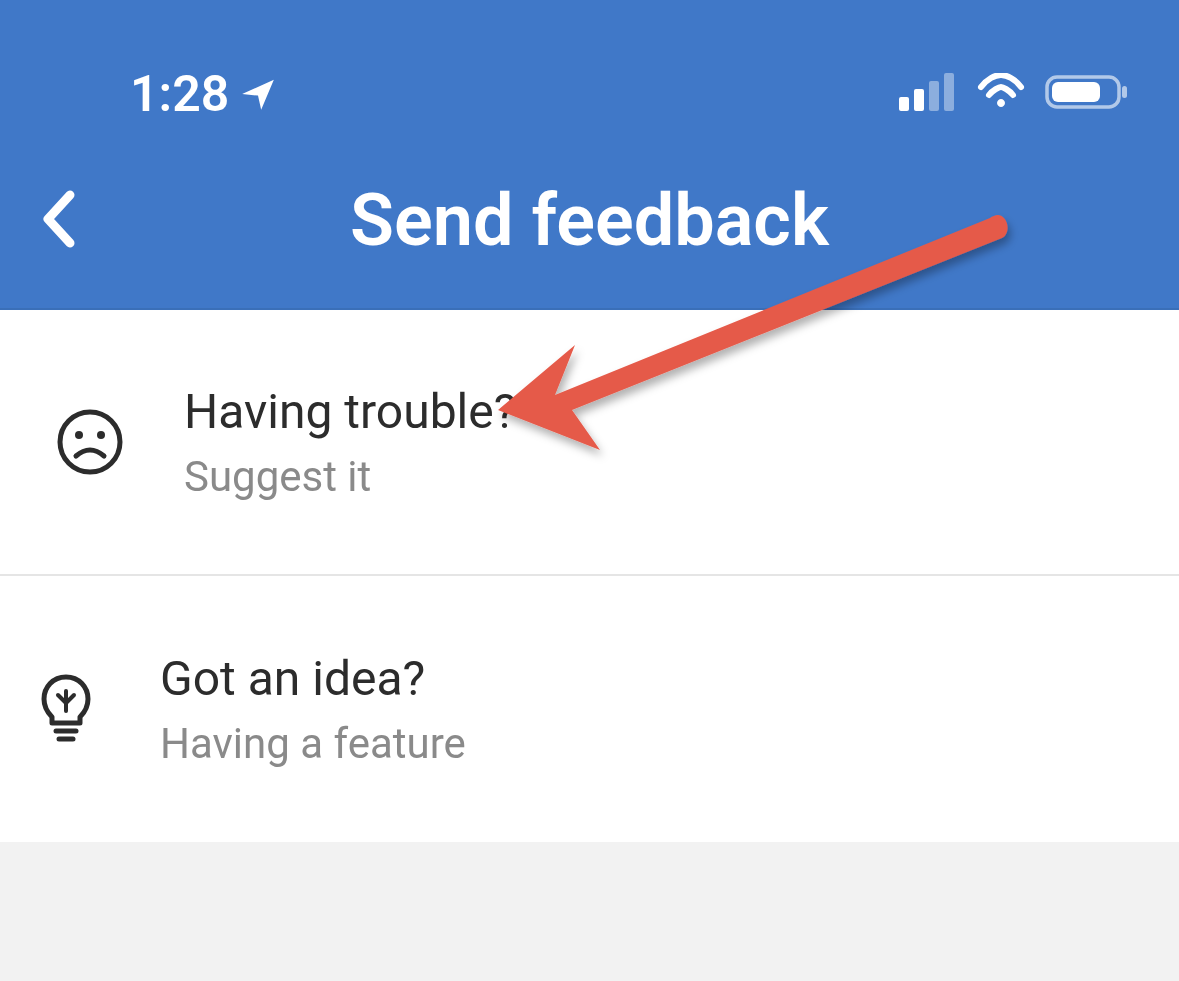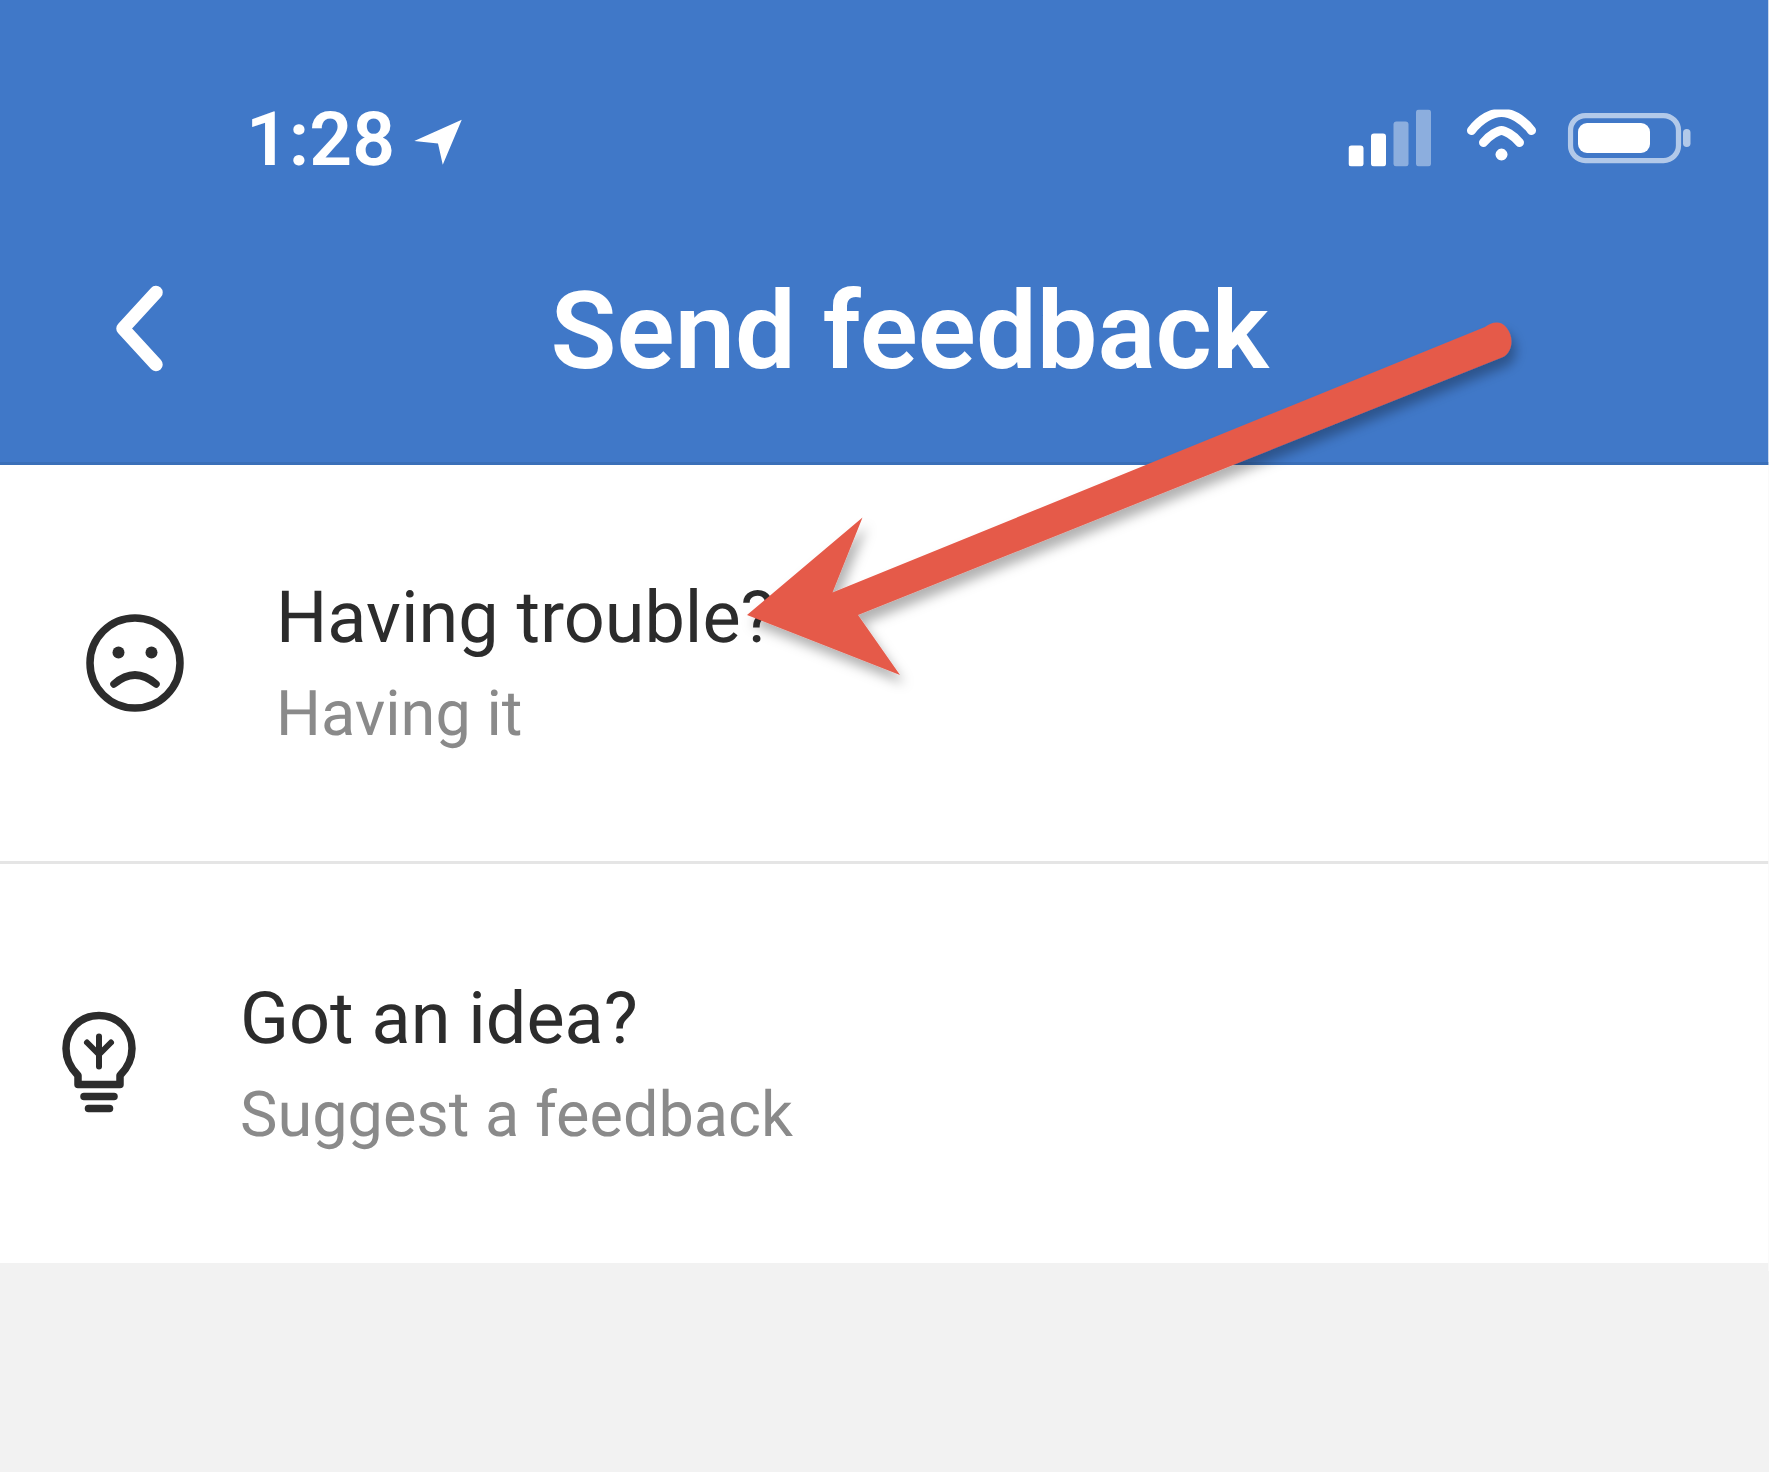--- a/index.html
+++ b/index.html
@@ -14,21 +14,20 @@
       background: #f2f2f2;
       position: relative;
       overflow: hidden;
     }
     .header {
       background: #4078c8;
       height: 310px;
       width: 100%;
       position: relative;
       border-bottom: 2px solid #3a6fb8;
-      padding-left: 34px;
     }
     .status-bar {
       display: flex;
       justify-content: space-between;
       align-items: center;
       padding: 65px 50px 0 130px;
       color: white;
     }
     .status-left {
       display: flex;
@@ -162,38 +161,38 @@
     <div class="option-icon">
       <svg width="68" height="68" viewBox="0 0 68 68">
         <circle cx="34" cy="34" r="30" stroke="#2c2c2c" stroke-width="5" fill="none"></circle>
         <circle cx="23" cy="27" r="4" fill="#2c2c2c"></circle>
         <circle cx="45" cy="27" r="4" fill="#2c2c2c"></circle>
         <path d="M20 48 Q34 36 48 48" stroke="#2c2c2c" stroke-width="5" fill="none" stroke-linecap="round"></path>
       </svg>
     </div>
     <div class="option-text">
       <div class="option-title">Having trouble?</div>
-      <div class="option-subtitle">Having it</div>
+      <div class="option-subtitle">Suggest it</div>
     </div>
   </div>
 
   <div class="option-row">
     <div class="option-icon">
       <svg width="56" height="72" viewBox="0 0 56 72">
         <path d="M28 4 C15 4 6 14 6 26 C6 34 10 40 14 44 L14 50 L42 50 L42 44 C46 40 50 34 50 26 C50 14 41 4 28 4 Z" stroke="#2c2c2c" stroke-width="5" fill="none" stroke-linejoin="round"></path>
         <line x1="18" y1="58" x2="38" y2="58" stroke="#2c2c2c" stroke-width="5" stroke-linecap="round"></line>
         <line x1="21" y1="66" x2="35" y2="66" stroke="#2c2c2c" stroke-width="5" stroke-linecap="round"></line>
         <line x1="28" y1="18" x2="28" y2="38" stroke="#2c2c2c" stroke-width="4" stroke-linecap="round"></line>
         <line x1="20" y1="22" x2="28" y2="30" stroke="#2c2c2c" stroke-width="4" stroke-linecap="round"></line>
         <line x1="36" y1="22" x2="28" y2="30" stroke="#2c2c2c" stroke-width="4" stroke-linecap="round"></line>
       </svg>
     </div>
     <div class="option-text">
       <div class="option-title">Got an idea?</div>
-      <div class="option-subtitle">Suggest a feedback</div>
+      <div class="option-subtitle">Having a feature</div>
     </div>
   </div>
 </div>
 
 <div class="annotation-arrow">
   <svg width="540" height="280" viewBox="0 0 540 280">
     <defs>
       <filter id="shadow" x="-20%" y="-20%" width="140%" height="140%">
         <feDropShadow dx="3" dy="6" stdDeviation="4" flood-opacity="0.3"></feDropShadow>
       </filter>

